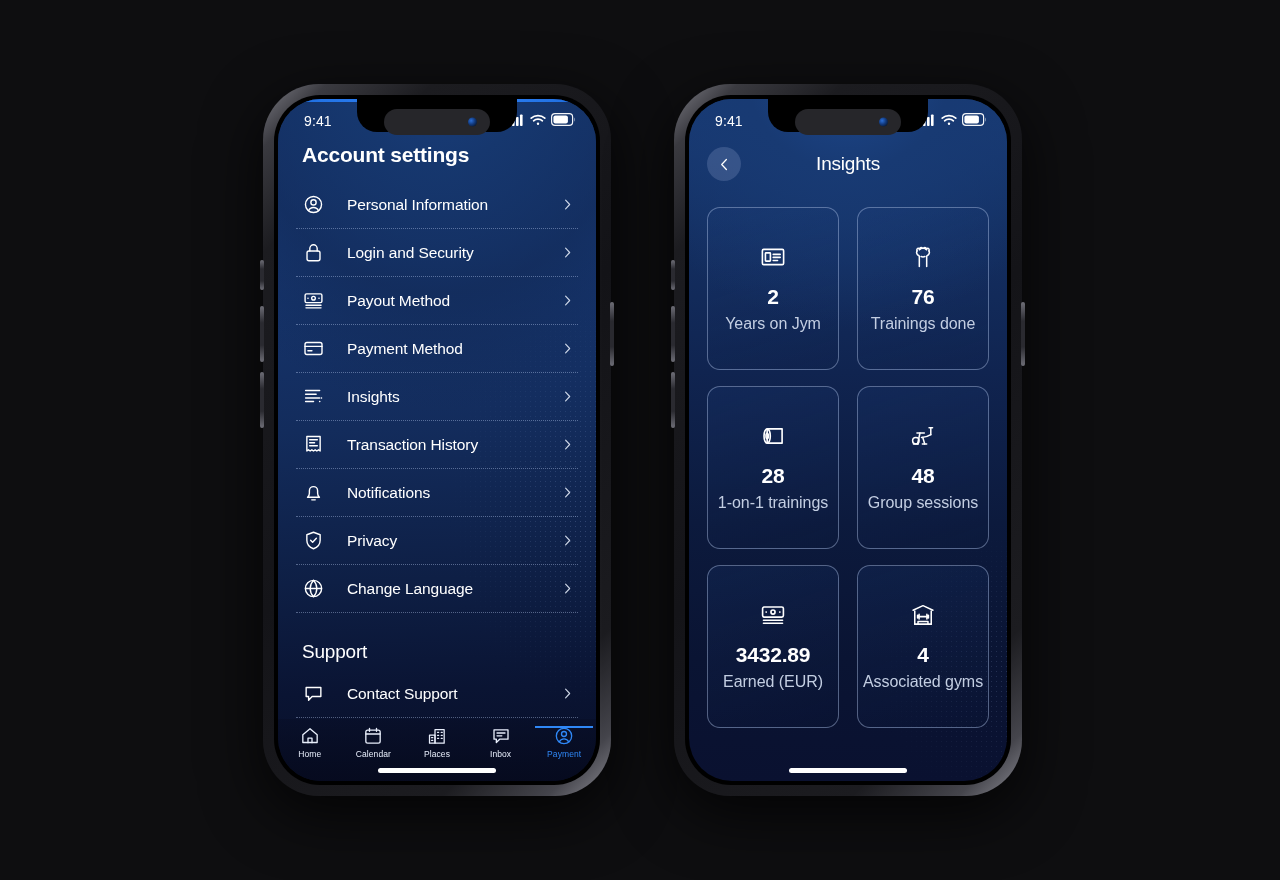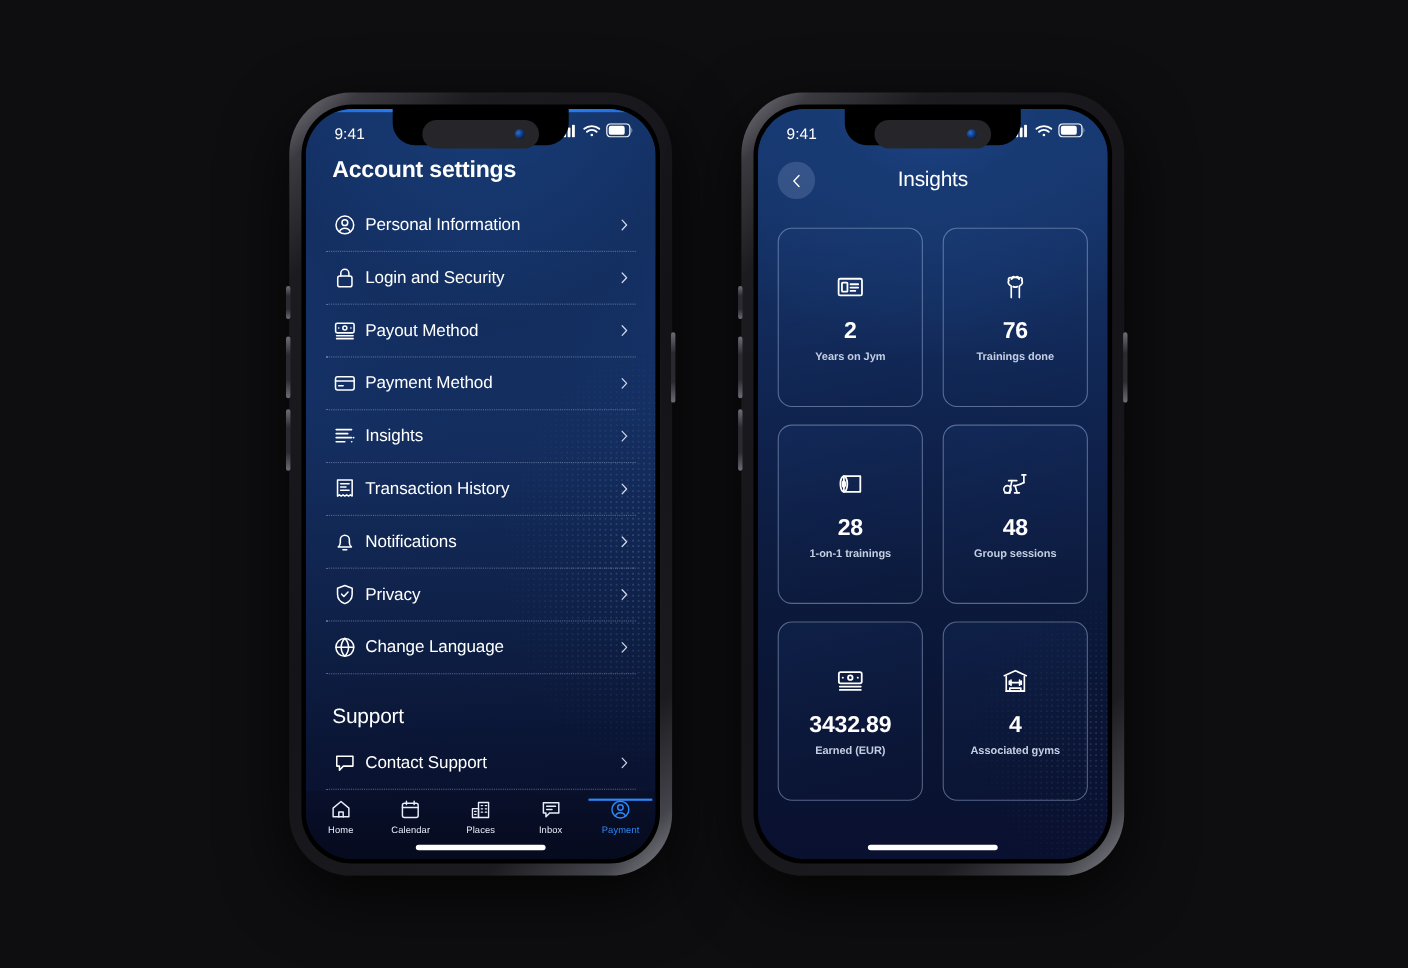--- a/index.html
+++ b/index.html
@@ -138,21 +138,21 @@
   }
   .row:last-child { }
   .row-ico {
     width: 23px; height: 23px; flex: 0 0 23px;
     display: flex; align-items: center; justify-content: center;
     color: #fff;
   }
   .row-ico svg { width: 21px; height: 21px; display: block; }
   .row-label {
     color: #fff; font-size: 15.5px; font-weight: 400; letter-spacing: -.1px;
-    margin-left: 7px; flex: 1;
+    margin-left: 22px; flex: 1;
   }
   .chev { color: #dfe7f5; opacity: .92; }
   .chev svg { width: 13px; height: 13px; display: block; }
 
   
   .tabbar {
     position: absolute; left: 0; right: 0; bottom: 0; height: 62px;
     display: flex; align-items: flex-start; justify-content: space-around;
     padding-top: 7px;
     background: linear-gradient(180deg, rgba(8,14,38,.55), rgba(6,10,30,.92));
@@ -203,21 +203,21 @@
     border-radius: 13px;
     display: flex; flex-direction: column; align-items: center; justify-content: center;
     background: linear-gradient(160deg, rgba(30,62,122,.22), rgba(14,28,62,.10));
   }
   .card-ico { color: #fff; margin-bottom: 15px; }
   .card-ico svg { width: 26px; height: 26px; display: block; }
   .card-val {
     color: #fff; font-size: 21px; font-weight: 700; letter-spacing: -.2px;
     margin-bottom: 6px;
   }
-  .card-lbl { color: #c3cee2; font-size: 10px; font-weight: 700; letter-spacing: -.05px; }
+  .card-lbl { color: #c3cee2; font-size: 16px; font-weight: 400; letter-spacing: -.05px; }
 </style>
 </head>
 <body>
 
 <div class="stage">
 
   <div class="phone phone-left">
     <div class="btn-side btn-power"></div>
     <div class="btn-side btn-vol1"></div>
     <div class="btn-side btn-vol2"></div>

